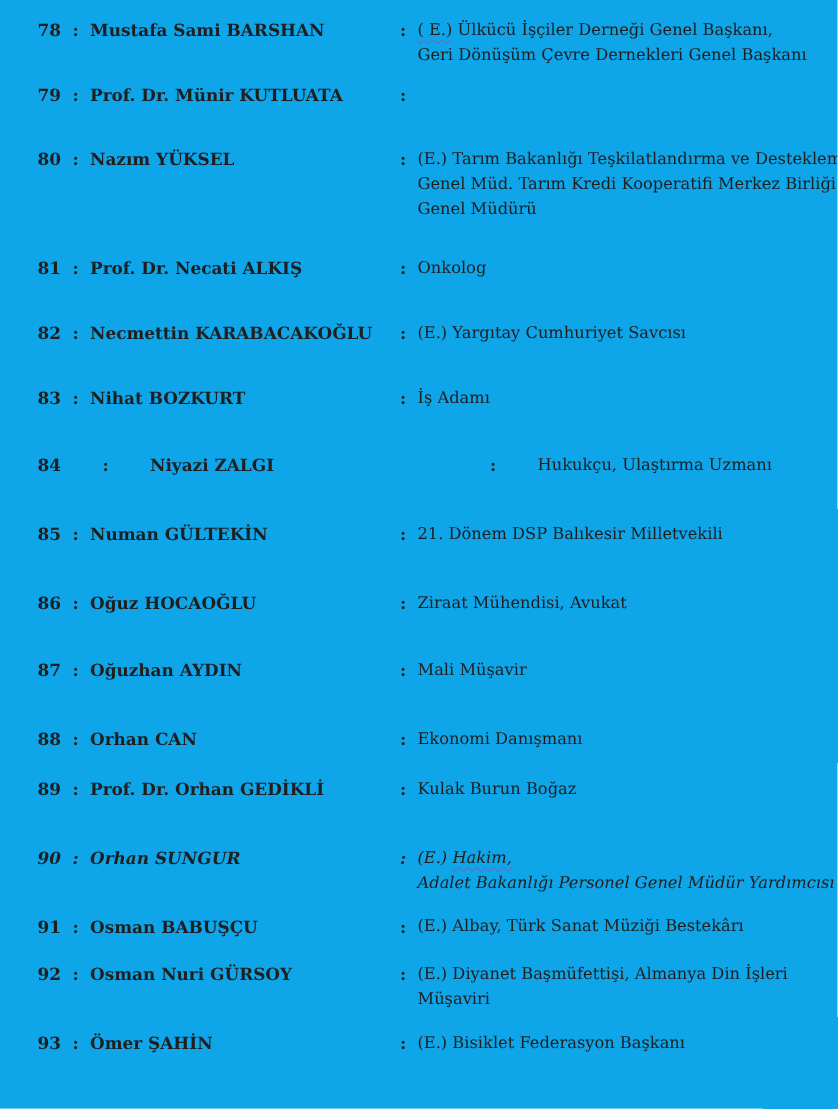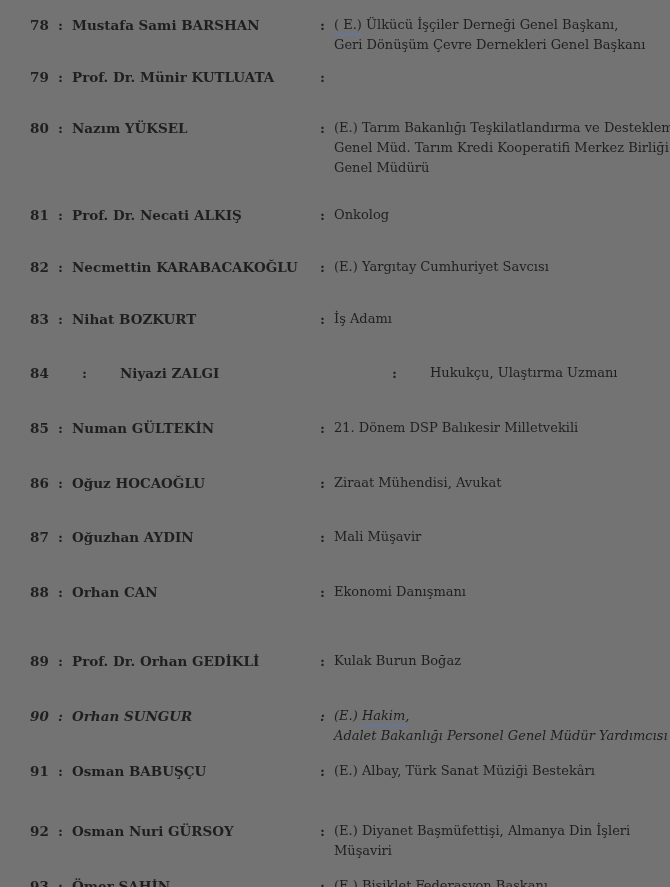--- a/index.html
+++ b/index.html
@@ -50,21 +50,21 @@
   .wavy {
     text-decoration-line: underline;
     text-decoration-style: wavy;
     text-decoration-thickness: 1px;
     text-underline-offset: 3px;
   }
 </style>
 </head>
 <body>
 
-<div class="page" style="color: rgb(31, 31, 31); background: #737373;">
+<div class="page" style="color: rgb(31, 31, 31); background: #0ea5e9;">
   <div id="list">
       <div class="entry" style="margin-bottom: 12px;">
         <div class="num">78</div>
         <div class="sep">:</div>
         <div class="name">Mustafa Sami BARSHAN</div>
         <div class="sep">:</div>
         <div class="desc">
           <div class="line"><span class="wavy" style="text-decoration-color: rgb(85, 119, 204);">( E.)</span><span> Ülkücü İşçiler Derneği Genel Başkanı,</span></div>
           <div class="line"><span>Geri Dönüşüm Çevre Dernekleri Genel Başkanı</span></div>
         </div>
@@ -142,21 +142,21 @@
       </div>
       <div class="entry" style="margin-bottom: 35px;">
         <div class="num">87</div>
         <div class="sep">:</div>
         <div class="name">Oğuzhan AYDIN</div>
         <div class="sep">:</div>
         <div class="desc">
           <div class="line"><span>Mali Müşavir</span></div>
         </div>
       </div>
-      <div class="entry" style="margin-bottom: 49px;">
+      <div class="entry" style="margin-bottom: 20px;">
         <div class="num">88</div>
         <div class="sep">:</div>
         <div class="name">Orhan CAN</div>
         <div class="sep">:</div>
         <div class="desc">
           <div class="line"><span>Ekonomi Danışmanı</span></div>
         </div>
       </div>
       <div class="entry" style="margin-bottom: 35px;">
         <div class="num">89</div>
@@ -170,21 +170,21 @@
       <div class="entry" style="margin-bottom: 15px; font-style: italic;">
         <div class="num">90</div>
         <div class="sep">:</div>
         <div class="name">Orhan SUNGUR</div>
         <div class="sep">:</div>
         <div class="desc">
           <div class="line"><span>(E.) </span><span class="wavy" style="text-decoration-color: rgb(85, 119, 204);">Hakim,</span></div>
           <div class="line"><span>Adalet Bakanlığı Personel Genel Müdür Yardımcısı</span></div>
         </div>
       </div>
-      <div class="entry" style="margin-bottom: 40px;">
+      <div class="entry" style="margin-bottom: 18px;">
         <div class="num">91</div>
         <div class="sep">:</div>
         <div class="name">Osman BABUŞÇU</div>
         <div class="sep">:</div>
         <div class="desc">
           <div class="line"><span>(E.) Albay, Türk Sanat Müziği Bestekârı</span></div>
         </div>
       </div>
       <div class="entry" style="margin-bottom: 15px;">
         <div class="num">92</div>

